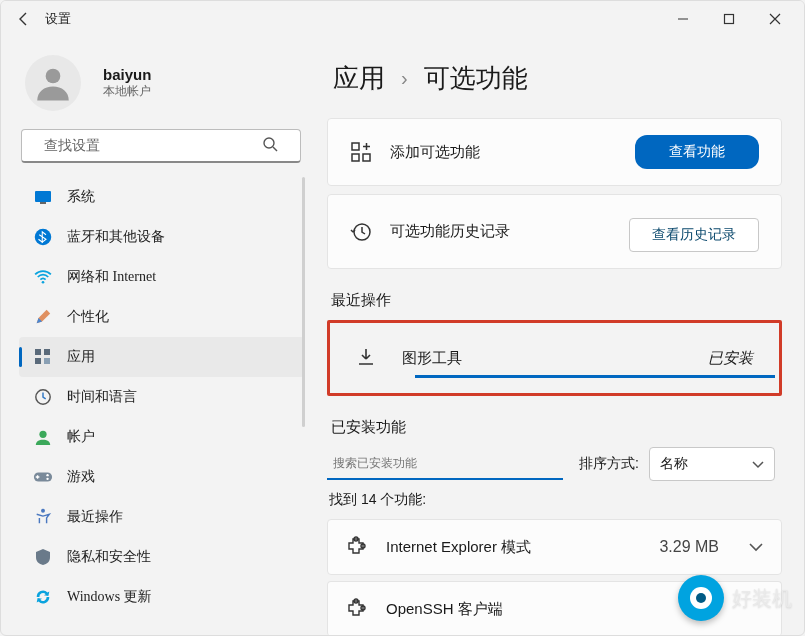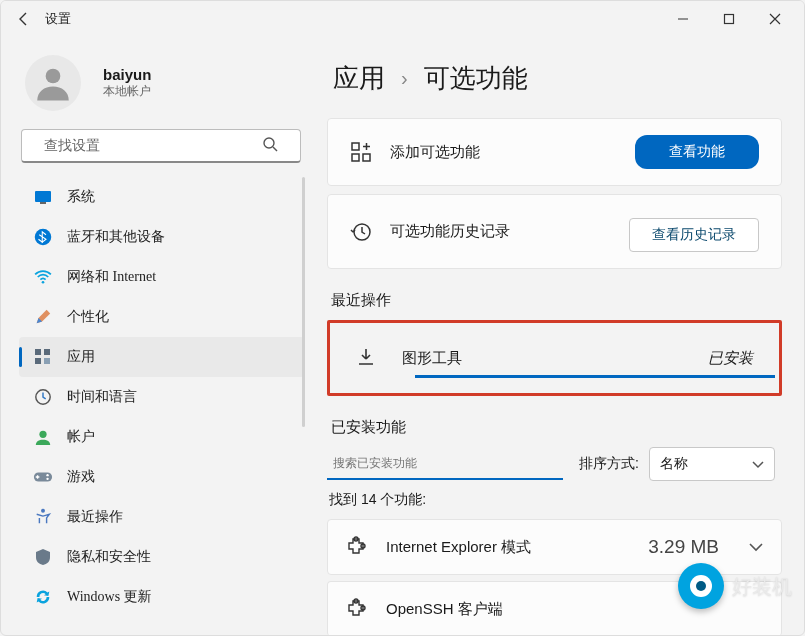--- a/index.html
+++ b/index.html
@@ -141,24 +141,24 @@
     font-size: 14px;
   }
   .found-label { font-size: 14px; margin: 10px 0 10px 2px; }
   .feature-row {
     border: 1px solid #e4e4e4; background: #fcfcfc; border-radius: 4px;
     padding: 16px 18px; display: flex; align-items: center; gap: 18px;
     margin-bottom: 6px;
   }
   .feature-row .gear-ic { width:22px; height:22px; }
   .feature-row .fname { font-size: 15px; }
-  .feature-row .size { margin-left:auto; font-size:19px; color:#444;}
+  .feature-row .size { margin-left:auto; font-size:16px; color:#444;}
   .feature-row .chev { margin-left: 12px; color:#555;}
   .watermark {
-    position: absolute; right: 12px; bottom: 26px; display:flex; align-items:center; gap:8px;
+    position: absolute; right: 12px; bottom: 14px; display:flex; align-items:center; gap:8px;
   }
   .watermark .eye {
     width: 46px; height: 46px; border-radius: 50%; background: #00a3e0;
     display:flex; align-items:center; justify-content:center;
     box-shadow: 0 3px 6px rgba(0,0,0,0.25);
   }
   .watermark .eye-inner { width:22px; height:22px; border-radius:50%; background:#fff; display:flex;align-items:center;justify-content:center;}
   .watermark .eye-dot { width:10px;height:10px;border-radius:50%;background:#005b85;}
   .watermark-text { font-size: 20px; font-weight: 500; color: #eaeaea; text-shadow: 0 1px 2px rgba(0,0,0,0.15);}
 </style>

